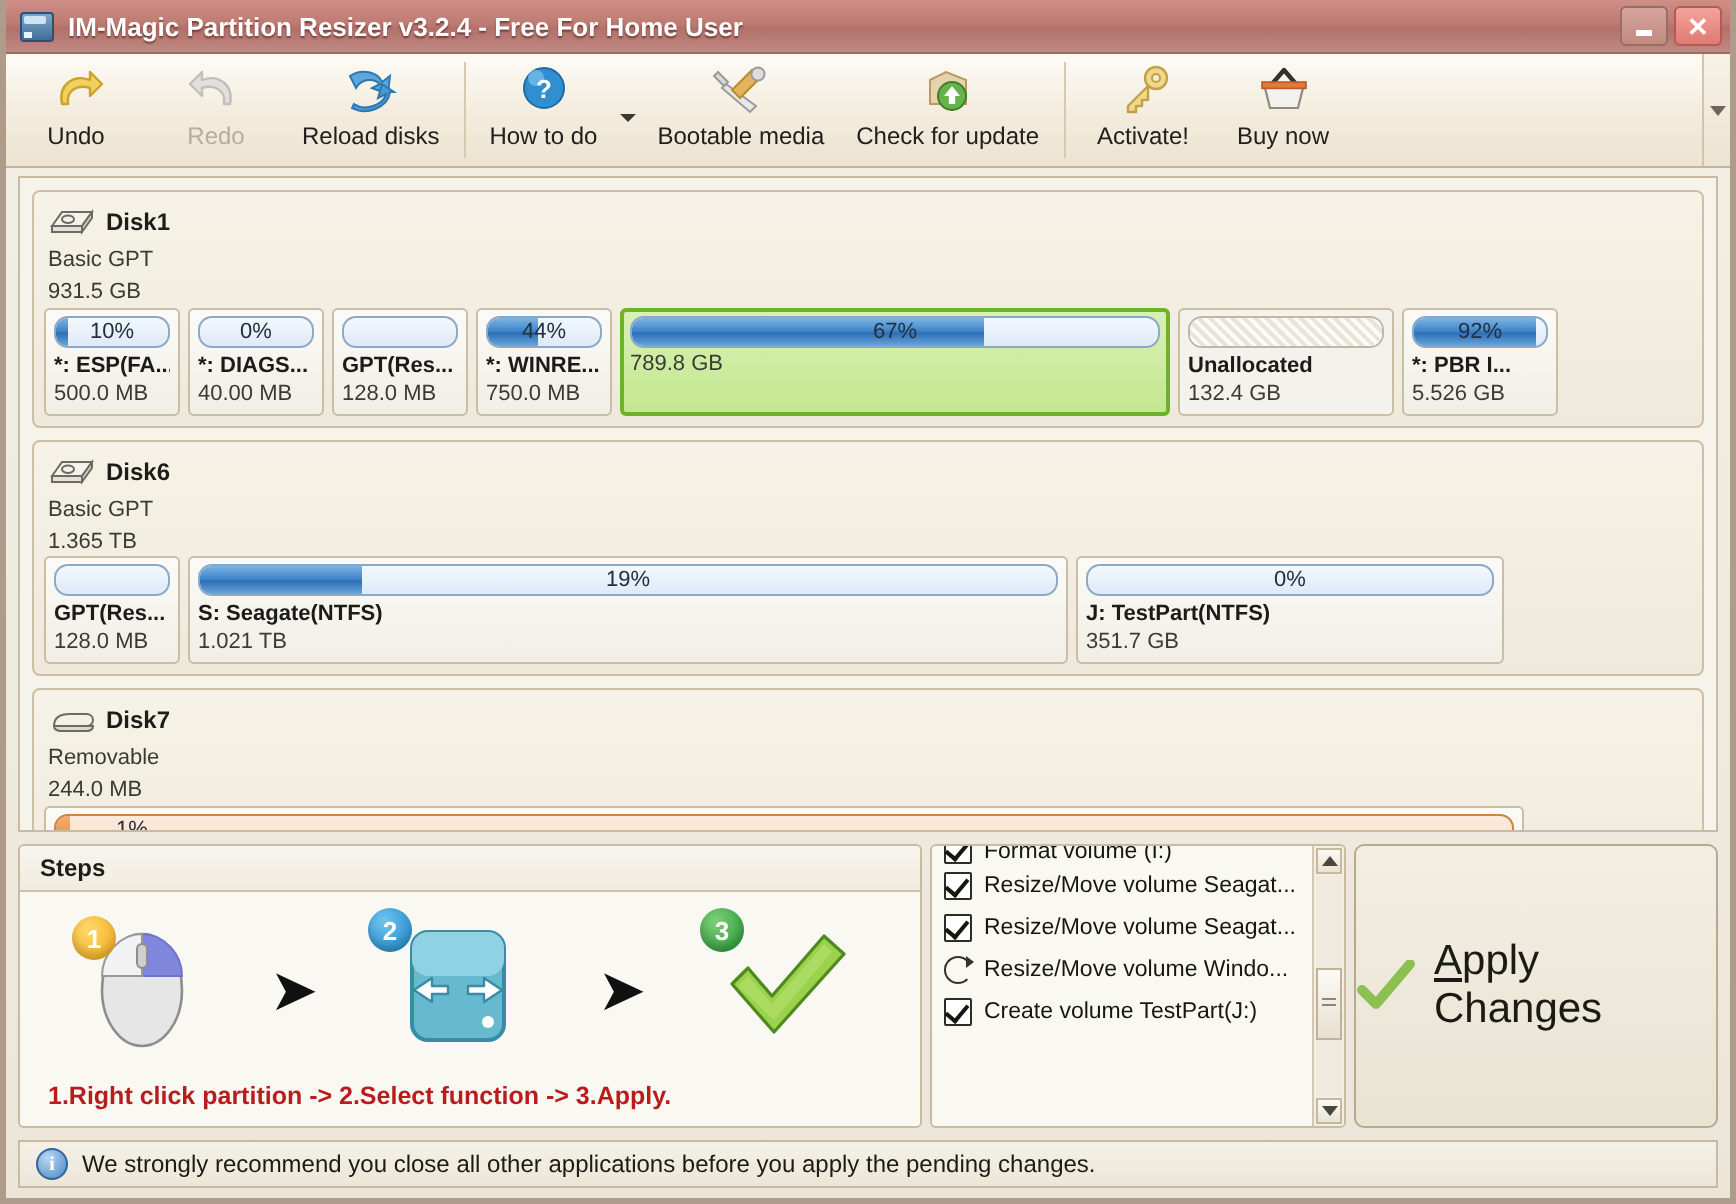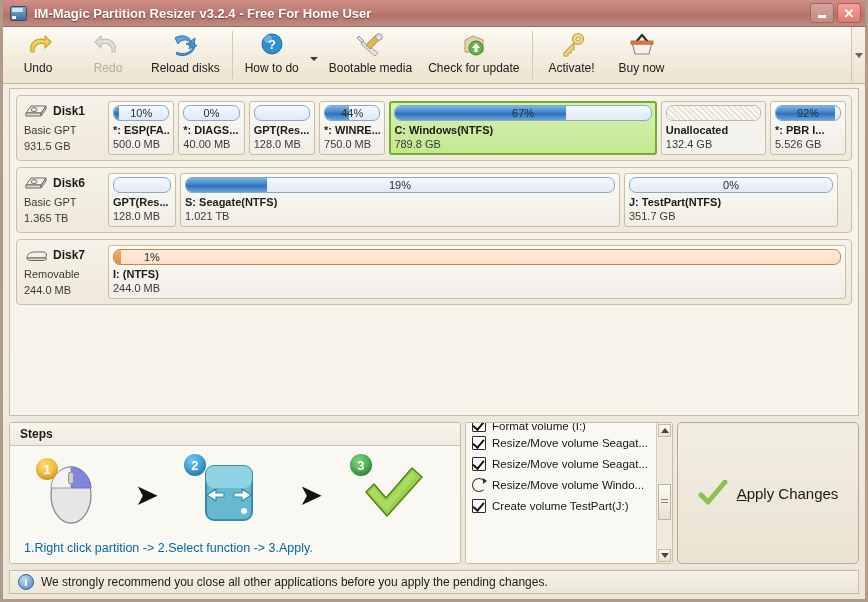--- a/index.html
+++ b/index.html
@@ -97,20 +97,21 @@
     overflow:hidden;
   }
   .disk{
     margin:6px;
     border:1px solid #cdbfa6;
     border-radius:4px;
     background:linear-gradient(180deg,#f6f2e7 0%, #efe9db 100%);
     display:flex;
     padding:5px;
     box-sizing:border-box;
+    flex-direction:column;
   }
   .disk-info{
     width:84px;flex:none;padding-left:2px;padding-top:2px;
   }
   .disk-info .dtop{display:flex;align-items:center;gap:5px;}
   .disk-name{font-weight:bold;font-size:12px;color:#1d1d19;}
   .disk-sub{font-size:11px;color:#3a3a33;margin-top:4px;line-height:1.35;}
   .hdd-icon{width:24px;height:16px;position:relative;flex:none;}
   .parts{flex:1;display:flex;gap:4px;min-width:0;}
   .part{
@@ -190,21 +191,21 @@
     display:flex;align-items:center;justify-content:center;
     color:#fff;font-weight:bold;font-size:13px;
     box-shadow:inset 0 -3px 5px rgba(0,0,0,.18);
     z-index:3;
   }
   .badge.b1{background:radial-gradient(circle at 35% 30%, #ffd86a, #f0a81a);}
   .badge.b2{background:radial-gradient(circle at 35% 30%, #6fc4f0, #1785c4);}
   .badge.b3{background:radial-gradient(circle at 35% 30%, #7ed07a, #1f9330);}
   .arrow{font-size:26px;color:#111;font-weight:bold;line-height:1;}
   .steps-caption{
-    font-size:12.5px;font-weight:normal;color:#0369a1;
+    font-size:12.5px;font-weight:bold;color:#b91c1c;
     padding:2px 4px 2px 6px;flex:none;
   }
   .pending{width:208px;flex:none;}
   .pending-body{
     flex:1;display:flex;background:#faf8f2;overflow:hidden;position:relative;
   }
   .oplist{flex:1;padding:0 2px 0 6px;overflow:hidden;}
   .op{
     display:flex;align-items:center;gap:6px;height:21px;font-size:11.5px;color:#17170f;
     white-space:nowrap;
@@ -244,21 +245,21 @@
     box-sizing:border-box;
     display:flex;align-items:center;justify-content:center;
   }
   .sb-grip{width:7px;height:6px;background:repeating-linear-gradient(180deg,#8d8572 0 1px,transparent 1px 3px);}
   .apply{
     flex:1;display:flex;align-items:center;justify-content:center;gap:9px;
     border:1px solid #b7a98e;border-radius:5px;
     background:linear-gradient(180deg,#f2eee2,#e9e3d3);
   }
   .apply .chevron{width:30px;height:26px;}
-  .apply-label{font-size:15px;color:#1b1b15;}
+  .apply-label{font-size:21px;color:#1b1b15;}
   .apply-label u{text-decoration:underline;}
 
   
   .statusbar{
     position:absolute;left:6px;right:6px;top:570px;height:24px;
     border:1px solid #c9bba2;
     background:linear-gradient(180deg,#f5f1e7,#ece6d7);
     display:flex;align-items:center;gap:7px;padding:0 8px;
     box-sizing:border-box;
   }
@@ -443,21 +444,20 @@
           </div>
           <div class="plabel">*: WINRE...</div>
           <div class="psize">750.0 MB</div>
         </div>
 
         <div class="part selected" style="width:275px">
           <div class="bar">
             <div class="fill" style="width:67%"></div>
             <div class="pct">67%</div>
           </div>
-          <div class="plabel">C: Windows(NTFS)</div>
           <div class="psize">789.8 GB</div>
         </div>
 
         <div class="part unalloc" style="width:108px">
           <div class="bar hatch">
             <div class="hatchfill"></div>
           </div>
           <div class="plabel">Unallocated</div>
           <div class="psize">132.4 GB</div>
         </div>

